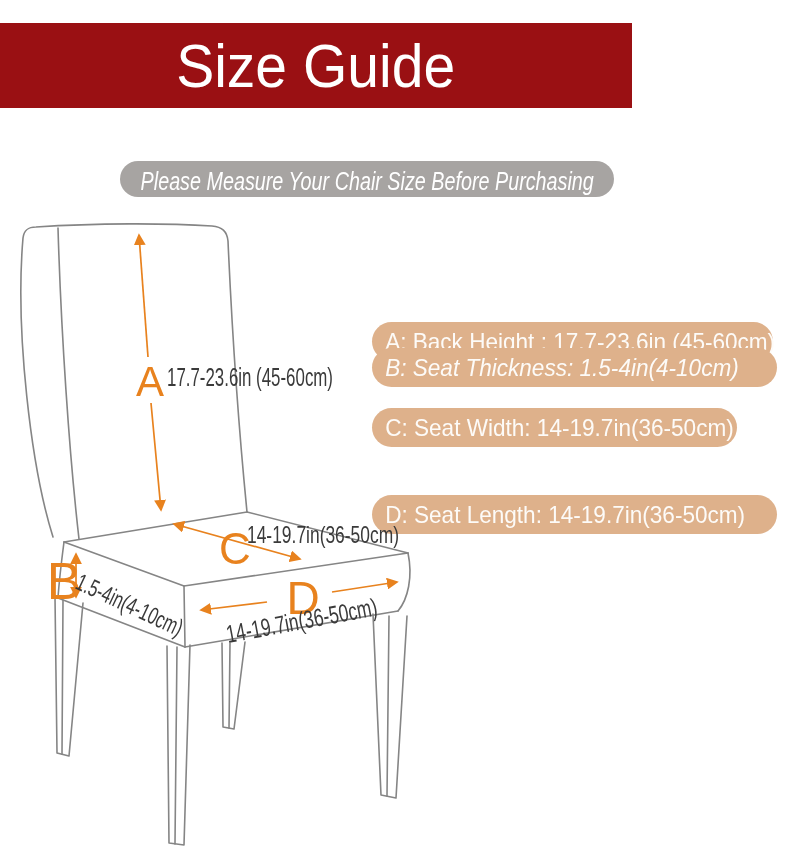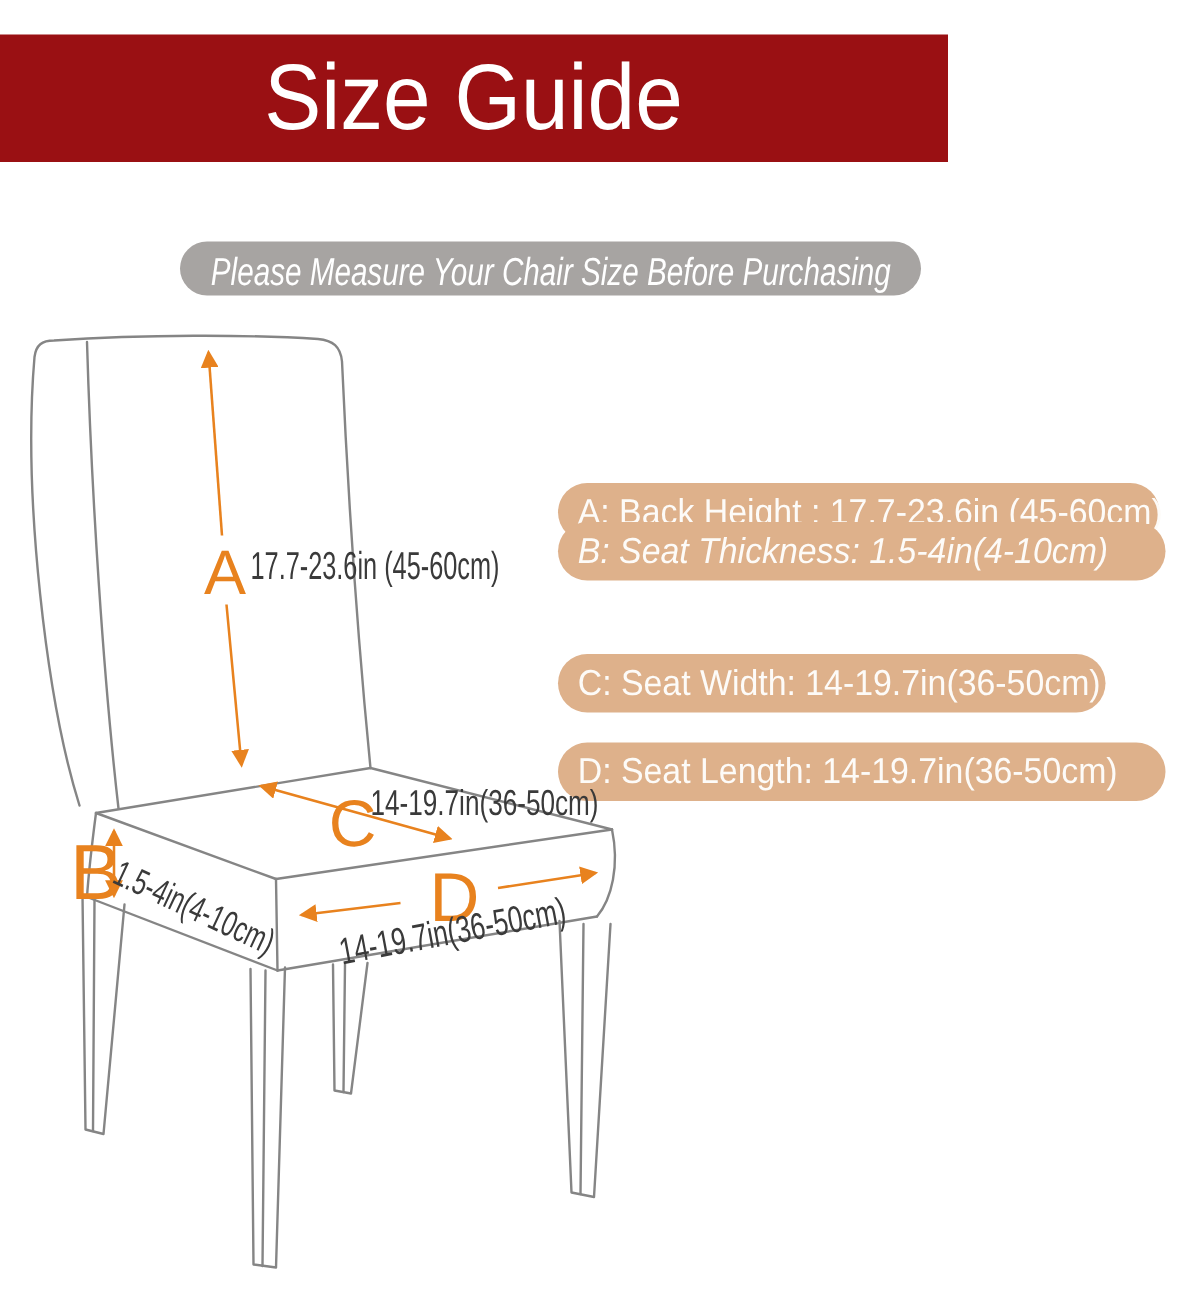--- a/index.html
+++ b/index.html
@@ -26,21 +26,21 @@
   .legend-pill{
     position:absolute;left:372px;height:39px;border-radius:19.5px;background:#DEB18B;
     display:flex;align-items:center;
   }
   .legend-text{
     color:#fdfbf8;font-size:24px;white-space:nowrap;padding-left:14px;
     transform:scaleX(.94);transform-origin:left center;
   }
   #pill-a{top:288px;width:401px;margin-top:34px;}
   #pill-b{top:348px;width:405px;font-style:italic;}
-  #pill-c{top:408px;width:365px;margin-top:28px;}
+  #pill-c{top:408px;width:365px;}
   #pill-d{top:495px;width:405px;}
   svg.diagram{position:absolute;left:0;top:0;pointer-events:none;}
   svg text{font-family:"Liberation Sans",sans-serif;}
   .chair-line{stroke:#858585;stroke-width:1.6;fill:none;stroke-linecap:round;stroke-linejoin:round;}
   .dim-line{stroke:#E8821E;stroke-width:1.7;fill:none;}
   .dim-letter{fill:#E8821E;text-anchor:middle;}
   .dim-text{fill:#3A3A3A;}
 </style>
 </head>
 <body>

